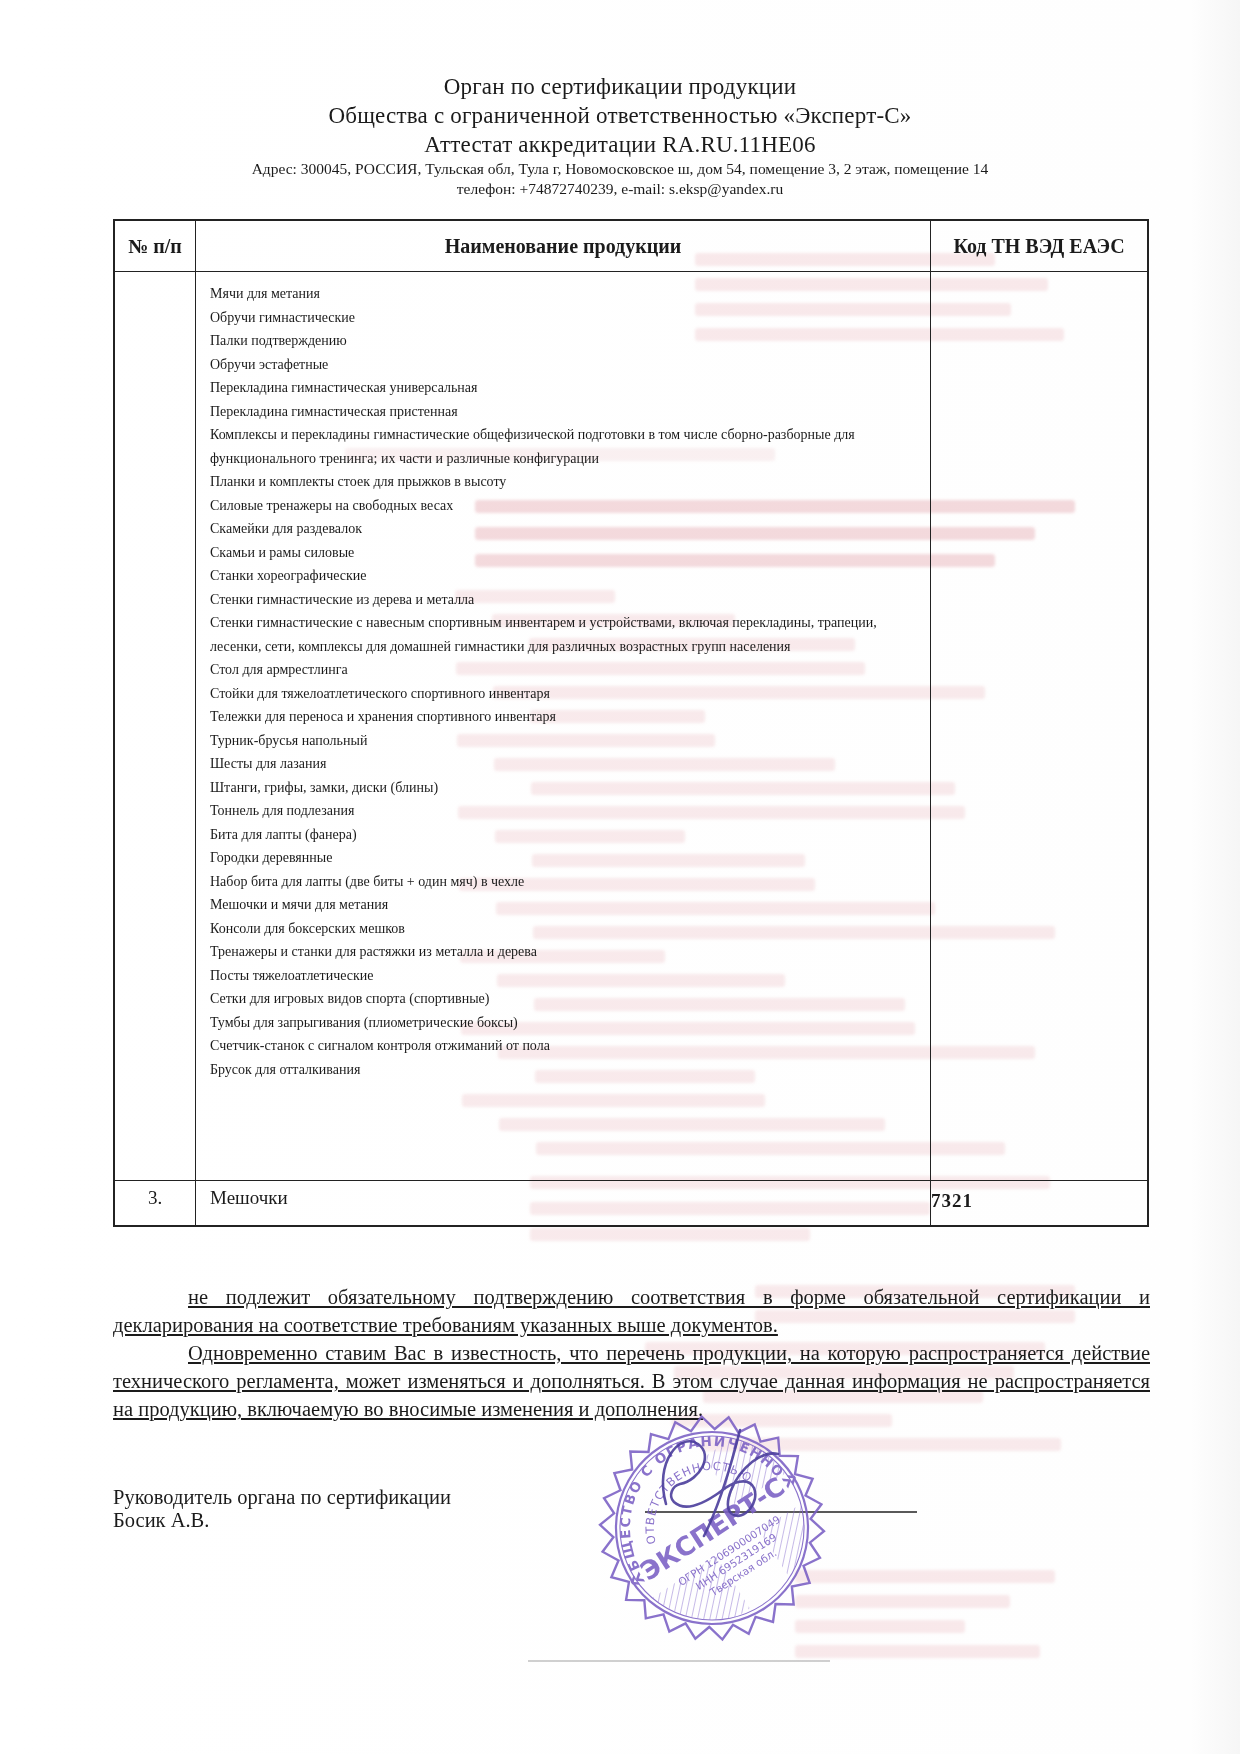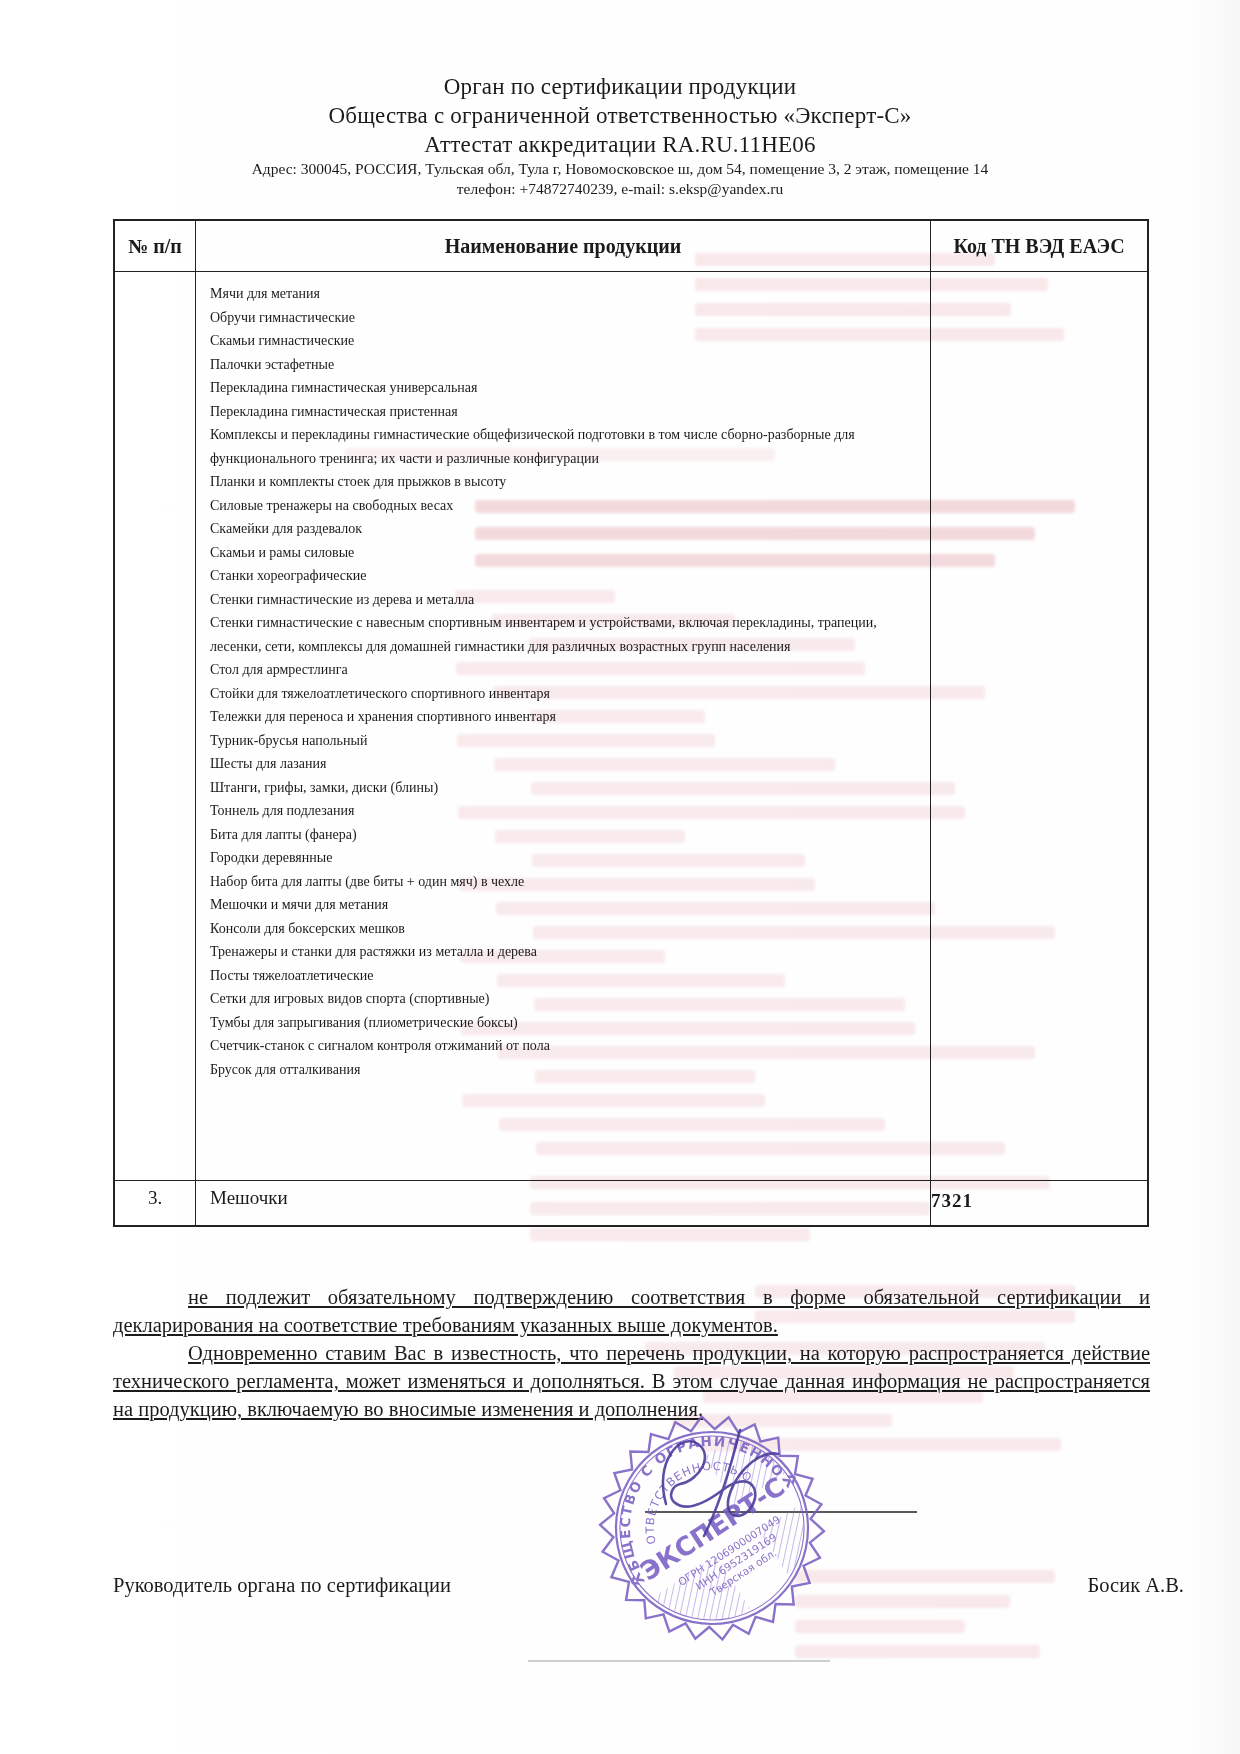--- a/index.html
+++ b/index.html
@@ -31,21 +31,21 @@
   .products-cell{padding:10px 12px 0 14px;height:908px;overflow:hidden;}
   .product-line{font-size:14px;line-height:23.5px;}
   .t-last .t-cell{min-height:44px;height:44px;}
   .t-last .num-cell{text-align:center;font-size:19px;padding-top:6px;}
   .t-last .name-cell{font-size:19px;padding:6px 12px 0 14px;}
   .t-last .code-cell{text-align:left;font-weight:bold;font-size:19px;padding-top:9px;letter-spacing:1px;}
   
   .body-text{position:absolute;left:113px;right:90px;top:1283px;}
   .body-text p{margin:0;text-indent:75px;font-size:20.5px;line-height:28px;text-align:justify;text-decoration:underline;}
   
-  .sig-row{position:absolute;left:113px;right:56px;top:1574px;display:flex;justify-content:space-between;font-size:20.5px;}
+  .sig-row{position:absolute;left:113px;right:56px;top:1486px;display:flex;font-size:20.5px;flex-direction:column;}
   .sig-line{position:absolute;left:645px;top:1511px;width:272px;height:2px;background:#3c3c3c;opacity:.85;}
   .pencil-line{position:absolute;left:528px;top:1660px;width:302px;height:2px;background:rgba(110,110,110,.32);filter:blur(.6px);}
   
   .stamp{position:absolute;left:592px;top:1408px;opacity:.88;}
   .stamp text{font-family:"DejaVu Sans", sans-serif;}
   .autograph{position:absolute;left:628px;top:1418px;}
 </style>
 </head>
 <body>
 
@@ -112,22 +112,22 @@
     <div class="t-row t-head">
       <div class="t-cell num-cell">№ п/п</div>
       <div class="t-cell">Наименование продукции</div>
       <div class="t-cell">Код ТН ВЭД ЕАЭС</div>
     </div>
     <div class="t-row t-body">
       <div class="t-cell num-cell"></div>
       <div class="t-cell products-cell">
           <div class="product-line">Мячи для метания</div>
           <div class="product-line">Обручи гимнастические</div>
-          <div class="product-line">Скамьи гимнастические</div>
-          <div class="product-line">Палочки эстафетные</div>
+          <div class="product-line">Палки подтверждению</div>
+          <div class="product-line">Обручи эстафетные</div>
           <div class="product-line">Перекладина гимнастическая универсальная</div>
           <div class="product-line">Перекладина гимнастическая пристенная</div>
           <div class="product-line">Комплексы и перекладины гимнастические общефизической подготовки в том числе сборно-разборные для функционального тренинга; их части и различные конфигурации</div>
           <div class="product-line">Планки и комплекты стоек для прыжков в высоту</div>
           <div class="product-line">Силовые тренажеры на свободных весах</div>
           <div class="product-line">Скамейки для раздевалок</div>
           <div class="product-line">Скамьи и рамы силовые</div>
           <div class="product-line">Станки хореографические</div>
           <div class="product-line">Стенки гимнастические из дерева и металла</div>
           <div class="product-line">Стенки гимнастические с навесным спортивным инвентарем и устройствами, включая перекладины, трапеции, лесенки, сети, комплексы для домашней гимнастики для различных возрастных групп населения</div>

